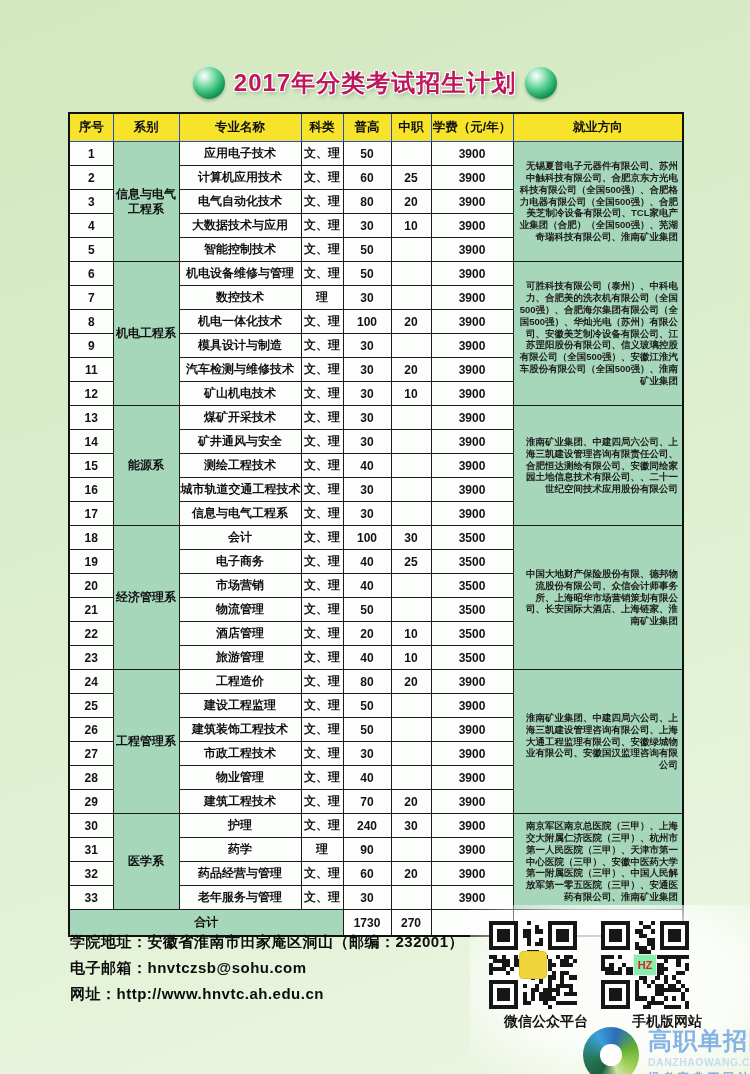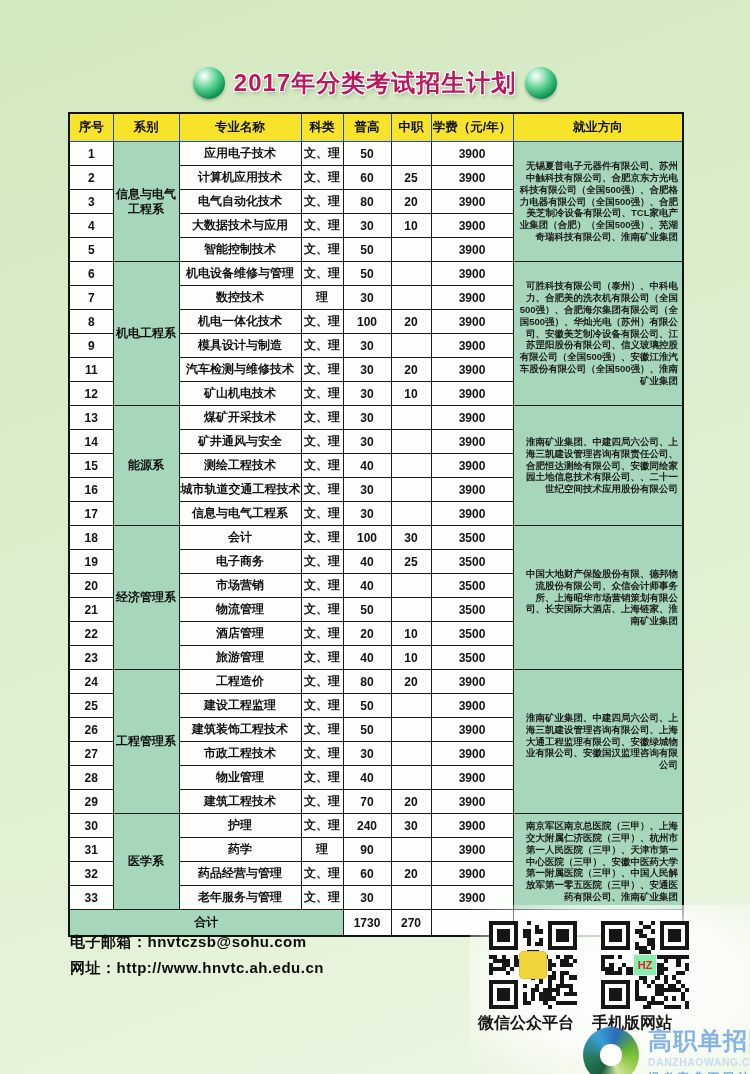--- a/index.html
+++ b/index.html
@@ -33,22 +33,22 @@
   
   .qr-bg{position:absolute;left:470px;top:905px;width:280px;height:169px;
     background:radial-gradient(ellipse at 55% 45%,rgba(255,255,255,.95) 0%,rgba(255,255,255,.75) 55%,rgba(255,255,255,0) 95%);}
   .qr{position:absolute;width:88px;height:88px;top:921px;}
   .qr.left{left:489px;}
   .qr.right{left:601px;}
   .qr-center{position:absolute;left:50%;top:50%;transform:translate(-50%,-50%);}
   .qr-center.yellow{width:26px;height:26px;background:#f0d63c;border-radius:4px;border:1px solid #e3c41f;}
   .qr-center.hz{width:22px;height:20px;background:#86efac;border:1px solid #eee;
     color:#d22;font-size:11px;font-weight:bold;display:flex;align-items:center;justify-content:center;}
-  .qr-caption{position:absolute;top:1013px;width:110px;text-align:left;
-    font-size:16px;font-weight:bold;color:#151515;}
+  .qr-caption{position:absolute;top:1013px;width:110px;text-align:right;
+    font-size:14px;font-weight:bold;color:#151515;}
   .qr-caption.left{left:478px;}
   .qr-caption.right{left:592px;}
   
   .wm-logo{position:absolute;left:583px;top:1027px;width:56px;height:56px;border-radius:50%;
     background:conic-gradient(from 210deg,#1b5e3f 0%,#27785a 14%,#3a9fd9 32%,#2b6cb5 46%,#66b32e 62%,#a8d35f 76%,#cfe6a0 86%,#1b5e3f 100%);}
   .wm-logo::after{content:"";position:absolute;left:31%;top:31%;width:38%;height:38%;
     border-radius:50%;background:#fefefe;}
   .wm-text{position:absolute;left:648px;top:1029px;width:102px;}
   .wm-name{font-size:24px;font-weight:bold;color:#85b4e4;letter-spacing:1px;line-height:1;white-space:nowrap;}
   .wm-domain{font-size:10.5px;font-weight:bold;color:#c6dcef;letter-spacing:.5px;margin-top:3px;white-space:nowrap;}
@@ -360,20 +360,21 @@
         <td class="total-label" colspan="4">合计</td>
         <td>1730</td>
         <td>270</td>
         <td></td>
         <td></td>
       </tr>
     </tbody>
 </table>
 
 <div class="contact">
+    <div>学院地址：安徽省淮南市田家庵区洞山（邮编：232001）</div>
     <div>电子邮箱：hnvtczsb@sohu.com</div>
     <div>网址：http://www.hnvtc.ah.edu.cn</div>
   </div>
 
 <div class="qr-bg"></div>
 
 <div class="qr left">
   <div class="qr-svg-holder" style="width:100%;height:100%;"><svg viewBox="0 0 21 21" width="100%" height="100%" shape-rendering="crispEdges">
         <rect width="21" height="21" fill="#ffffff"></rect>
         <g fill="#161616">

